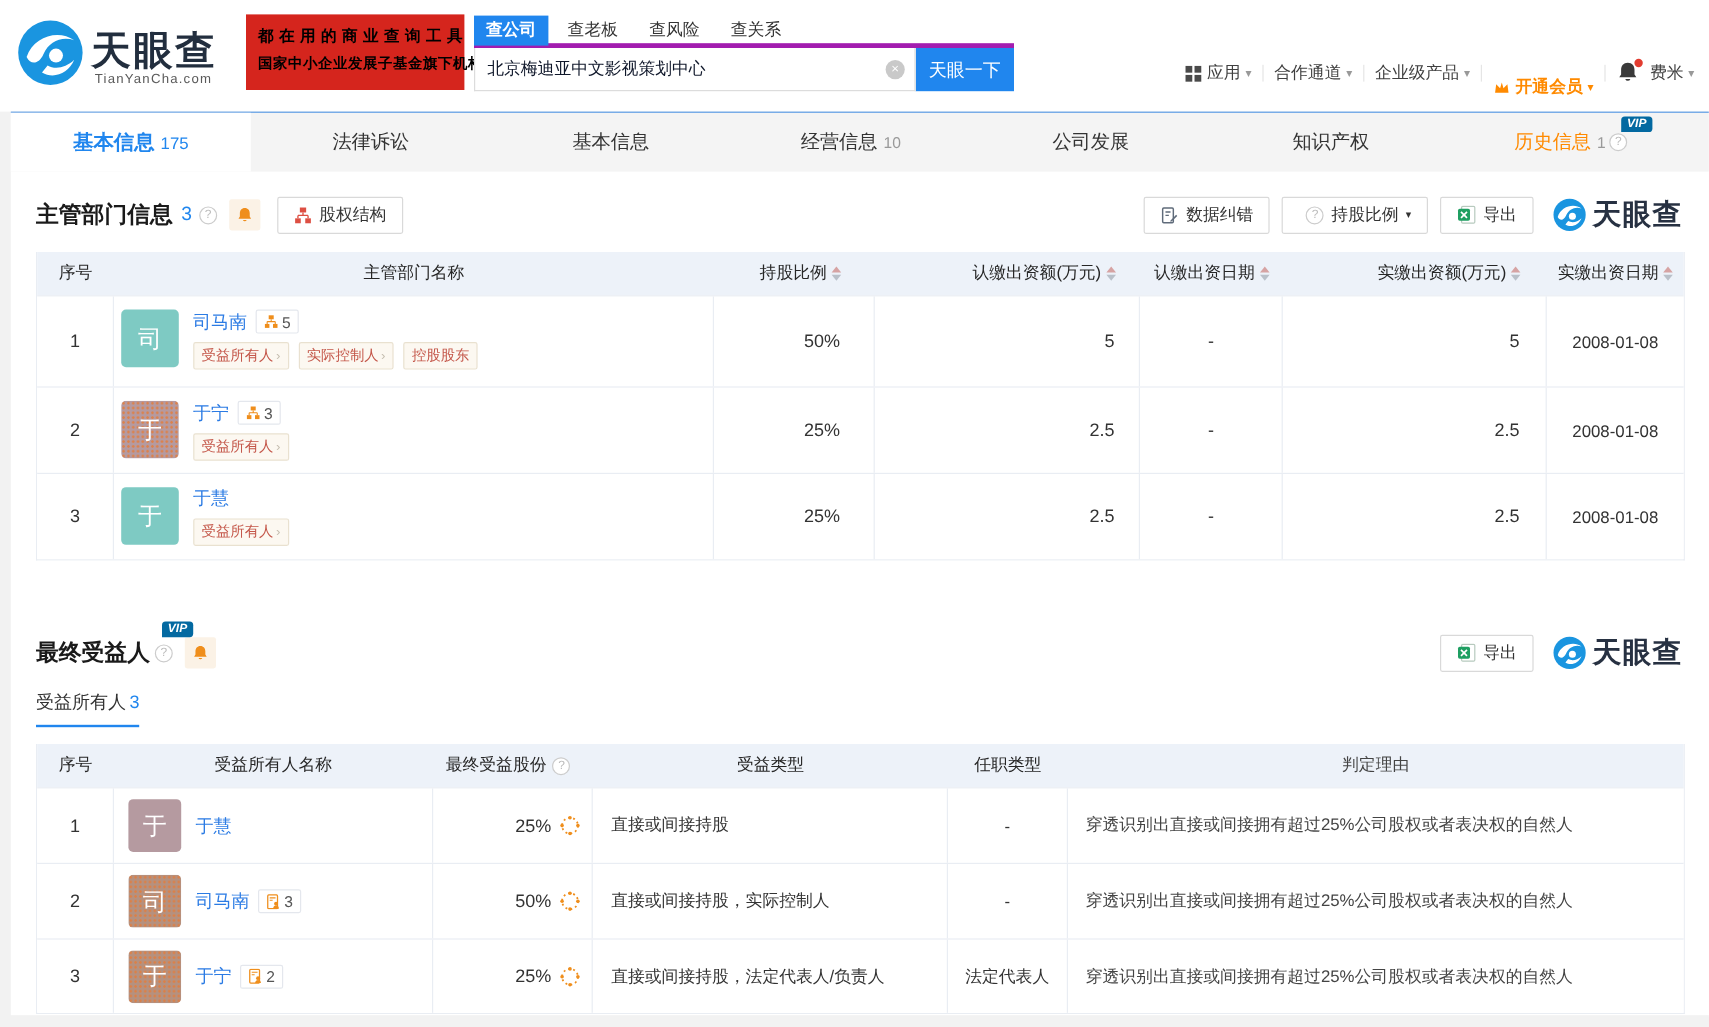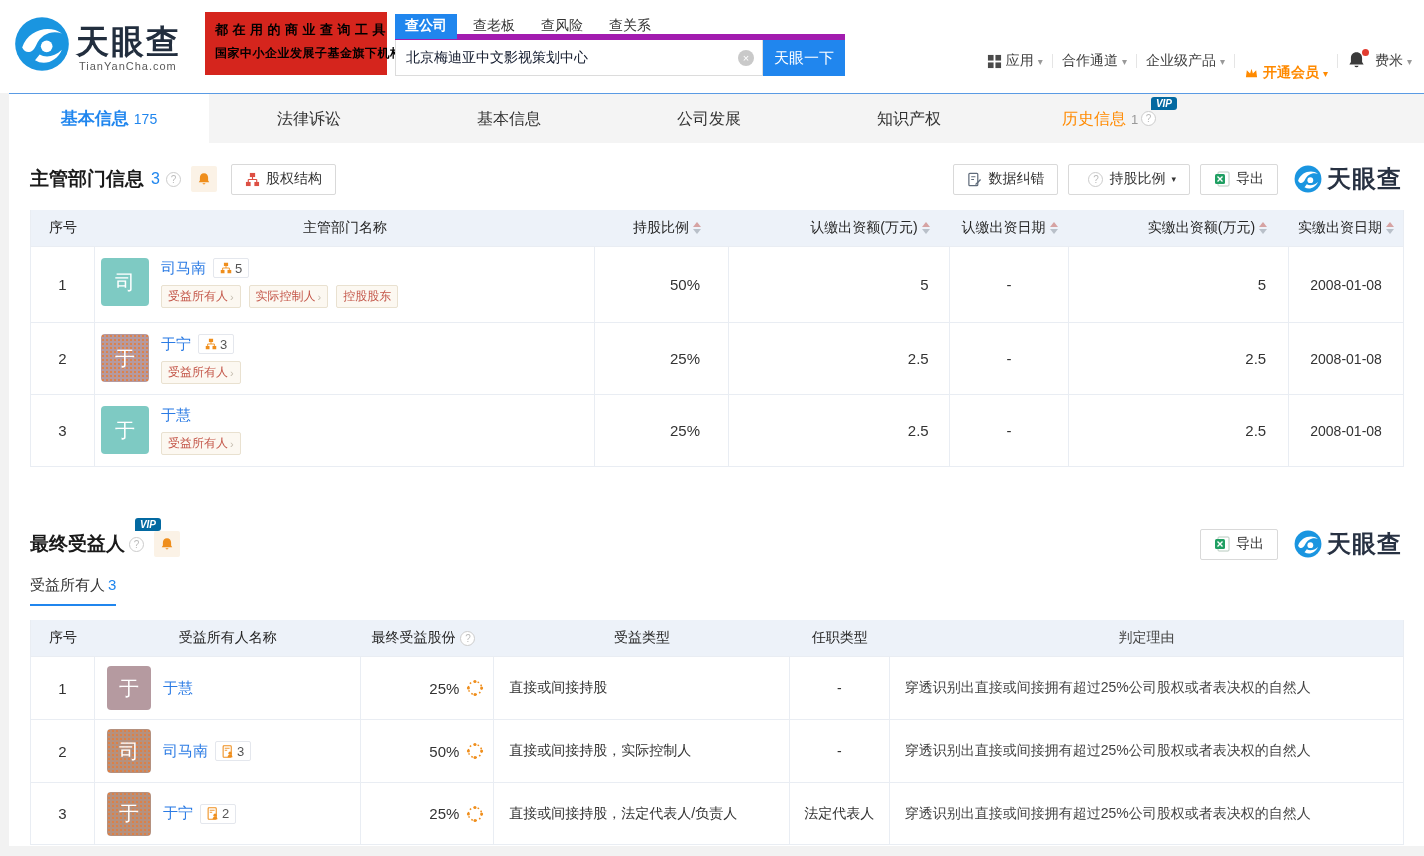--- a/index.html
+++ b/index.html
@@ -7,21 +7,21 @@
     font-family:"Liberation Sans","DejaVu Sans",sans-serif; color:#333; }
   
   .header { position:absolute; top:0; left:0; width:1424px; height:88px; background:#fff; }
   .logo-swirl { position:absolute; left:14px; top:16px; width:56px; height:56px; }
   .logo-cn { position:absolute; left:76px; top:20px; font-size:33px; font-weight:bold; color:#222e3e; letter-spacing:2px; }
   .logo-en { position:absolute; left:79px; top:60px; font-size:11px; color:#5a5a5a; letter-spacing:1px; }
   .banner { position:absolute; left:205px; top:12px; width:182px; height:63px; background:#d5251d; color:#000000; padding:9px 8px 0 10px; }
   .banner .l1 { font-size:13px; font-weight:bold; letter-spacing:4.5px; white-space:nowrap; }
   .banner .l2 { font-size:12px; font-weight:bold; letter-spacing:0.5px; margin-top:6px; white-space:nowrap; }
   .search-block { position:absolute; left:395px; top:14px; width:450px; }
-  .search-tabs { display:flex; align-items:flex-start; gap:6px; height:26px; border-bottom:6px solid #a21caf; }
+  .search-tabs { display:flex; align-items:center; gap:6px; height:26px; border-bottom:4px solid #a21caf; }
   .search-tab { font-size:14px; color:#333; padding:3px 10px 4px; cursor:pointer; }
   .search-tab.active { background:#2086ee; color:#fff; font-weight:bold; }
   .search-row { display:flex; height:36px; }
   .search-input-wrap { position:relative; width:368px; height:36px; }
   .search-input { width:100%; height:100%; border:1px solid #dcdcdc; border-top:none; padding:0 30px 0 10px; font-size:14px; color:#0f172a; outline:none; font-family:inherit; }
   .clear-btn { position:absolute; right:9px; top:10px; width:16px; height:16px; border-radius:50%; background:#c9c9c9; color:#fff; font-size:11px; line-height:16px; text-align:center; cursor:pointer; }
   .search-btn { width:82px; height:36px; background:#2086ee; color:#fff; font-size:15px; border:none; cursor:pointer; font-family:inherit; }
   .top-nav { position:absolute; right:12px; top:40px; display:flex; align-items:center; gap:9px; font-size:14px; color:#404040; }
   .nav-item { display:flex; align-items:center; gap:4px; cursor:pointer; white-space:nowrap; }
   .caret { font-size:10px; color:#999; }
@@ -177,20 +177,23 @@
   <div class="main-tab active">
     <span>基本信息</span><span class="cnt">175</span>
   </div>
   <div class="main-tab">
     <span>法律诉讼</span>
   </div>
   <div class="main-tab">
     <span>基本信息</span>
   </div>
   <div class="main-tab">
+    <span>经营信息</span><span class="cnt">10</span>
+  </div>
+  <div class="main-tab">
     <span>公司发展</span>
   </div>
   <div class="main-tab">
     <span>知识产权</span>
   </div>
   <div class="main-tab orange">
     <span class="vip-badge tab-vip">VIP</span>
     <span>历史信息</span><span class="cnt">1</span><span class="qm">?</span>
   </div>
 </div>

